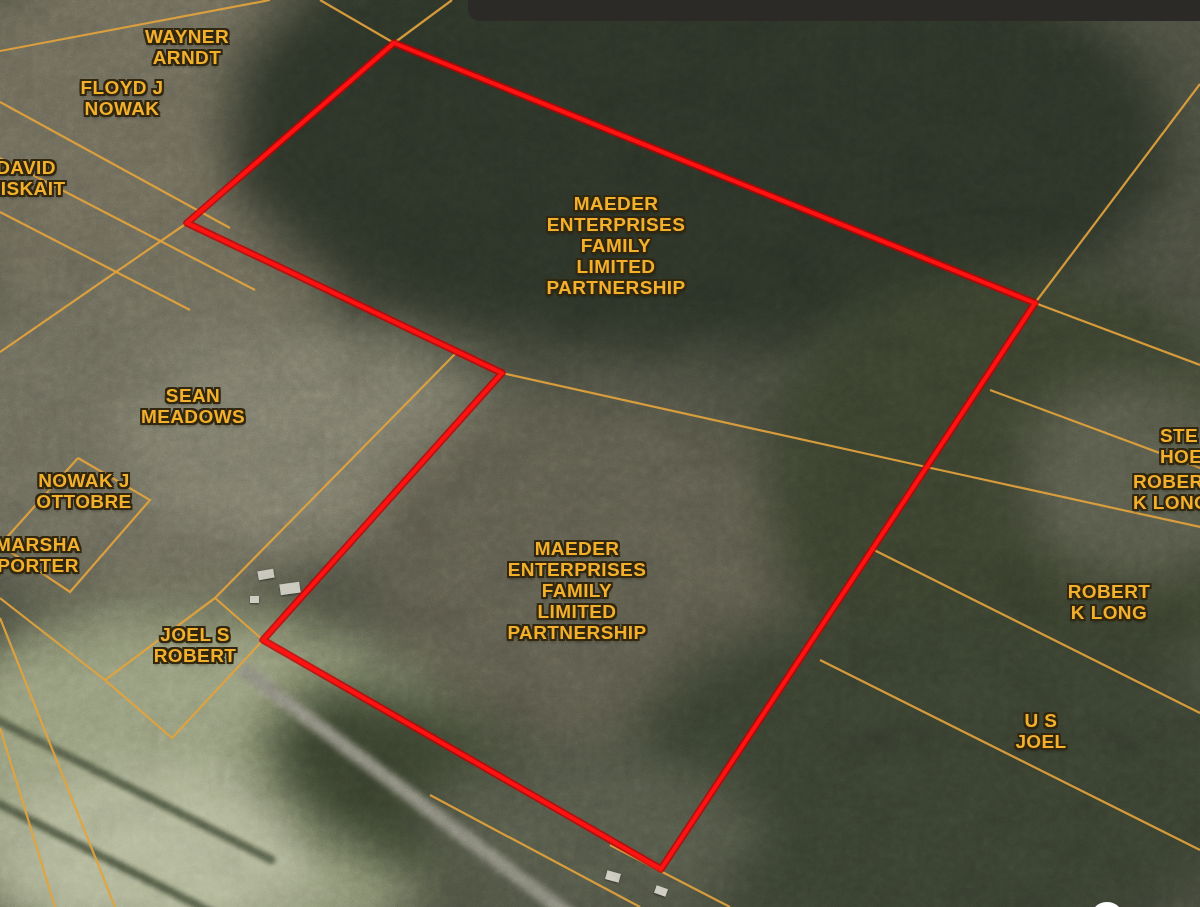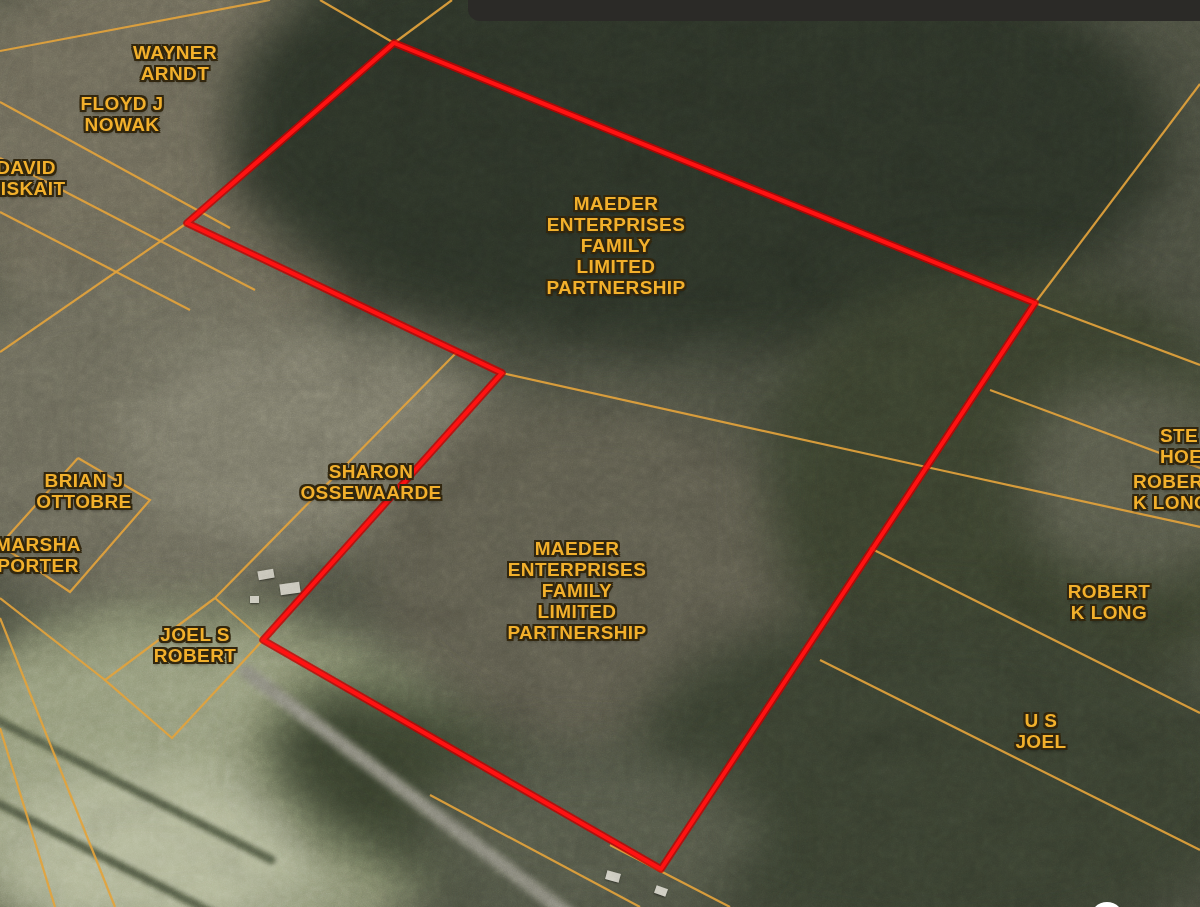--- a/index.html
+++ b/index.html
@@ -116,34 +116,34 @@
       <polyline points="610,845 730,907" fill="none" stroke="#e3a33c" stroke-width="2.2" opacity="0.92"></polyline>
       <polyline points="0,618 115,907" fill="none" stroke="#e3a33c" stroke-width="2.2" opacity="0.92"></polyline>
       <polyline points="0,728 55,907" fill="none" stroke="#e3a33c" stroke-width="2.2" opacity="0.92"></polyline>
       <polyline points="0,598 105,680" fill="none" stroke="#e3a33c" stroke-width="2.2" opacity="0.92"></polyline>
       <polygon points="394,43 1035,303 661,869 263,640 502,373 187,223" fill="none" stroke="#c40000" stroke-width="7.5" stroke-linejoin="round" opacity="0.8"></polygon>
       <polygon points="394,43 1035,303 661,869 263,640 502,373 187,223" fill="none" stroke="#ff1212" stroke-width="4" stroke-linejoin="round"></polygon>
       <circle cx="1107" cy="919" r="17" fill="#ffffff"></circle>
     </svg>
 
   <div id="labels-layer" style="color: rgb(242, 176, 44);">
-      <div class="owner-label" style="left: 175px; top: 47px; margin-top: 16px;">WAYNER
+      <div class="owner-label" style="left: 187px; top: 47px;">WAYNER
 ARNDT</div>
-      <div class="owner-label" style="left: 122px; top: 114px;">FLOYD J
+      <div class="owner-label" style="left: 122px; top: 98px;">FLOYD J
 NOWAK</div>
       <div class="owner-label" style="left: 26px; top: 178px;">DAVID
 RISKAIT</div>
       <div class="owner-label" style="left: 616px; top: 245px;">MAEDER
 ENTERPRISES
 FAMILY
 LIMITED
 PARTNERSHIP</div>
-      <div class="owner-label" style="left: 371px; top: 482px;">SHARON
-OSSEWAARDE</div>
-      <div class="owner-label" style="left: 84px; top: 491px;">BRIAN J
+      <div class="owner-label" style="left: 193px; top: 406px;">SEAN
+MEADOWS</div>
+      <div class="owner-label" style="left: 84px; top: 491px;">NOWAK J
 OTTOBRE</div>
       <div class="owner-label" style="left: 38px; top: 555px;">MARSHA
 PORTER</div>
       <div class="owner-label" style="left: 195px; top: 645px;">JOEL S
 ROBERT</div>
       <div class="owner-label" style="left: 577px; top: 590px;">MAEDER
 ENTERPRISES
 FAMILY
 LIMITED
 PARTNERSHIP</div>

